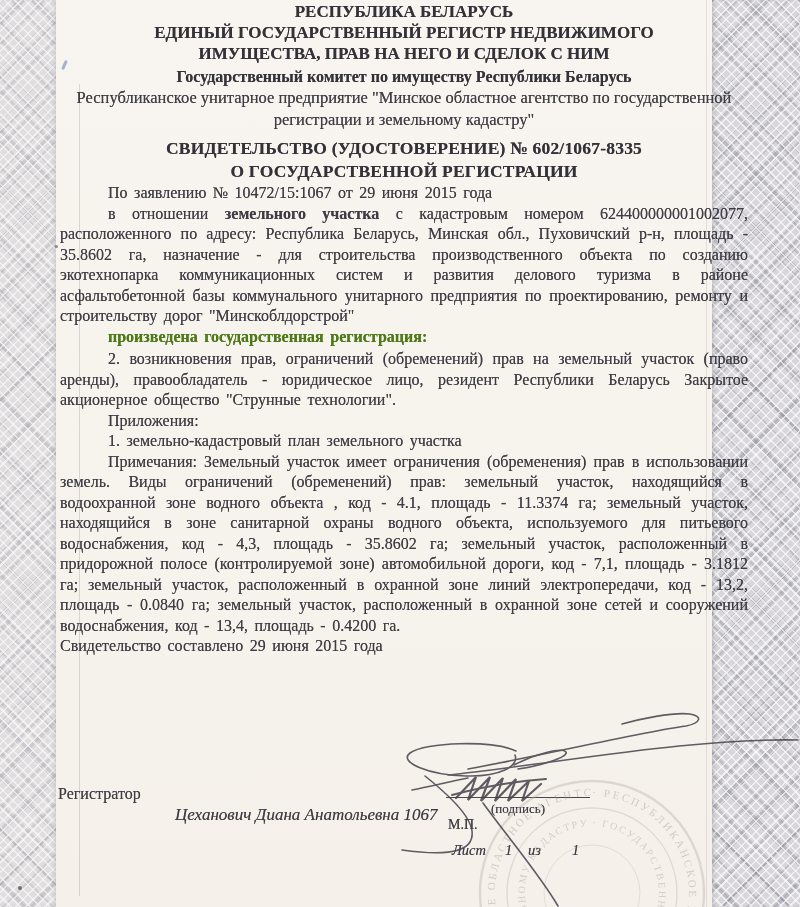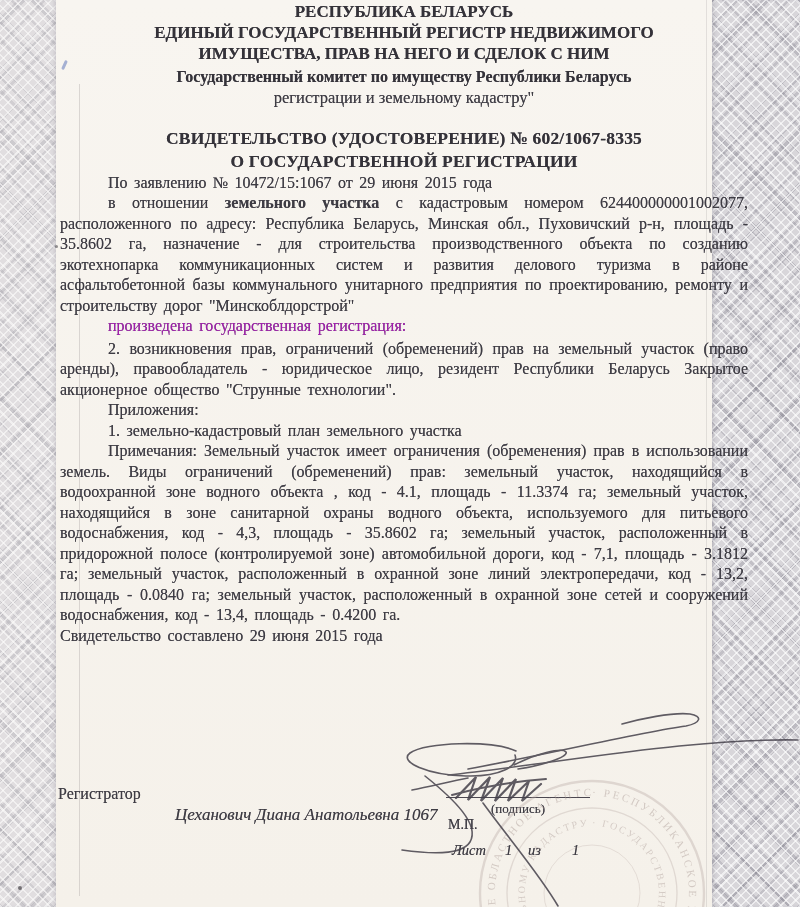--- a/index.html
+++ b/index.html
@@ -34,25 +34,25 @@
   .bluemark{position:absolute;left:63px;top:60px;width:3px;height:10px;background:#8193c6;transform:rotate(24deg);opacity:.7;z-index:3;border-radius:2px;}
   
   .content{position:absolute;left:60px;top:0;width:688px;z-index:4;
     text-shadow:0 0 .5px rgba(62,60,68,.75);}
   .c{text-align:center;}
   .hdr{font-size:17px;font-weight:bold;line-height:21px;color:#343239;margin:0;}
   .hdr.first{margin-top:1px;}
   .committee{font-size:16px;font-weight:bold;line-height:21px;margin-top:2px;color:#343239;}
   .enterprise{font-size:16.5px;line-height:21.5px;margin-top:0;}
   .bureau{font-size:16.5px;line-height:21.5px;}
-  .doctitle{font-size:17.5px;font-weight:bold;line-height:23px;color:#343239;margin-top:18px;letter-spacing:.2px;}
+  .doctitle{font-size:17.5px;font-weight:bold;line-height:23px;color:#343239;margin-top:7px;letter-spacing:.2px;}
   p.body{font-size:16px;line-height:20.5px;margin:0;text-align:justify;word-spacing:2.5px;}
   p.body.ind{text-indent:48px;}
   .app-line{margin-top:12px;}
-  .reg-head{margin-top:6px;font-weight:normal;color:#a21caf;}
+  .reg-head{margin-top:6px;font-weight:bold;color:#4d7c0f;}
   .item1{margin-top:9px;}
   .gap9{margin-top:9px;}
   .composed{margin-top:4px;text-align:left;word-spacing:.5px;}
   
   .abs{position:absolute;z-index:4;text-shadow:0 0 .5px rgba(62,60,68,.7);}
   .registrar-label{left:58px;top:769px;font-size:16px;margin-top:16px;}
   .registrar-name{left:175px;top:768px;font-size:17px;font-style:italic;margin-top:37px;}
   .sig-line{left:446px;top:797px;width:144px;height:1px;background:#4b4750;z-index:4;position:absolute;}
   .sig-caption{left:446px;top:801px;width:144px;text-align:center;font-size:13px;}
   .mp{left:448px;top:817px;font-size:14px;}
@@ -70,20 +70,21 @@
 <div class="crease r"></div>
 <div class="speck s1"></div>
 <div class="speck s2"></div>
 <div class="bluemark"></div>
 
 <div class="content">
   <div class="hdr first c">РЕСПУБЛИКА БЕЛАРУСЬ</div>
   <div class="hdr c">ЕДИНЫЙ ГОСУДАРСТВЕННЫЙ РЕГИСТР НЕДВИЖИМОГО</div>
   <div class="hdr c">ИМУЩЕСТВА, ПРАВ НА НЕГО И СДЕЛОК С НИМ</div>
   <div class="committee c">Государственный комитет по имуществу Республики Беларусь</div>
+  <div class="enterprise c">Республиканское унитарное предприятие "Минское областное агентство по государственной</div>
   <div class="enterprise c">регистрации и земельному кадастру"</div>
 
   <div class="doctitle c">СВИДЕТЕЛЬСТВО (УДОСТОВЕРЕНИЕ) № 602/1067-8335</div>
   <div class="doctitle c" style="margin-top:0;">О ГОСУДАРСТВЕННОЙ РЕГИСТРАЦИИ</div>
 
   <p class="body ind app-line">По заявлению № 10472/15:1067 от 29 июня 2015 года</p>
 
   <p class="body ind"><span>в отношении </span><b>земельного участка</b><span> с кадастровым номером 624400000001002077, расположенного по адресу: Республика Беларусь, Минская обл., Пуховичский р-н, площадь - 35.8602 га, назначение - для строительства производственного объекта по созданию экотехнопарка коммуникационных систем и развития делового туризма в районе асфальтобетонной базы коммунального унитарного предприятия по проектированию, ремонту и строительству дорог "Минскоблдорстрой"</span></p>
 
   <p class="body ind reg-head">произведена государственная регистрация:</p>

